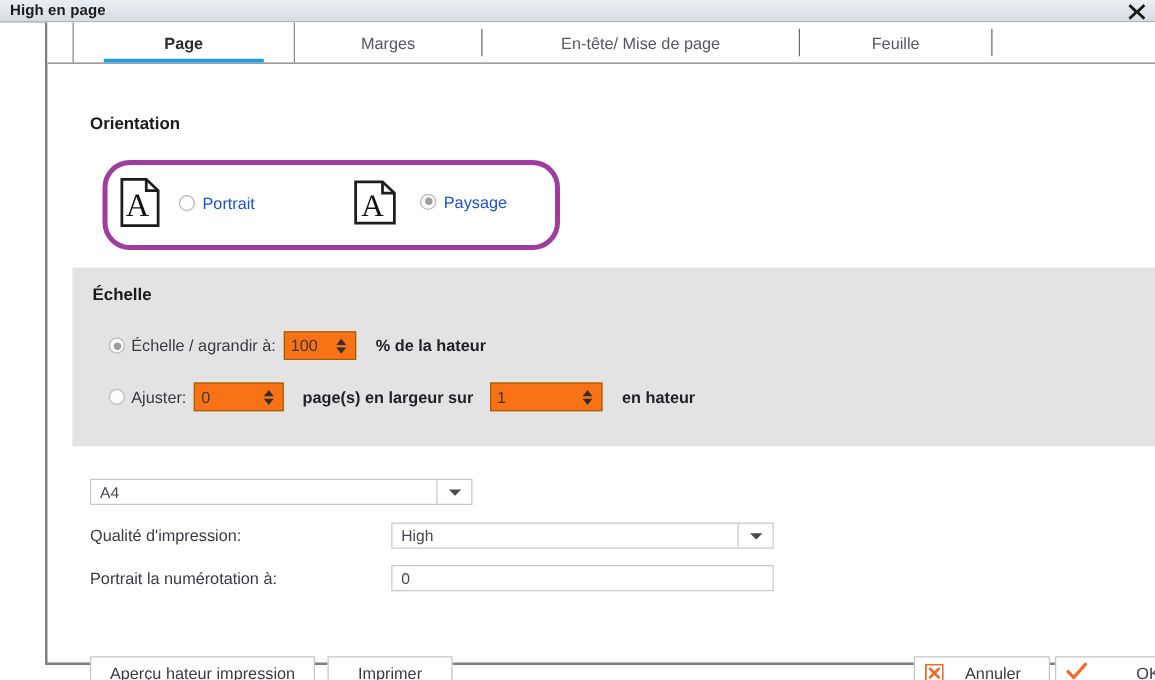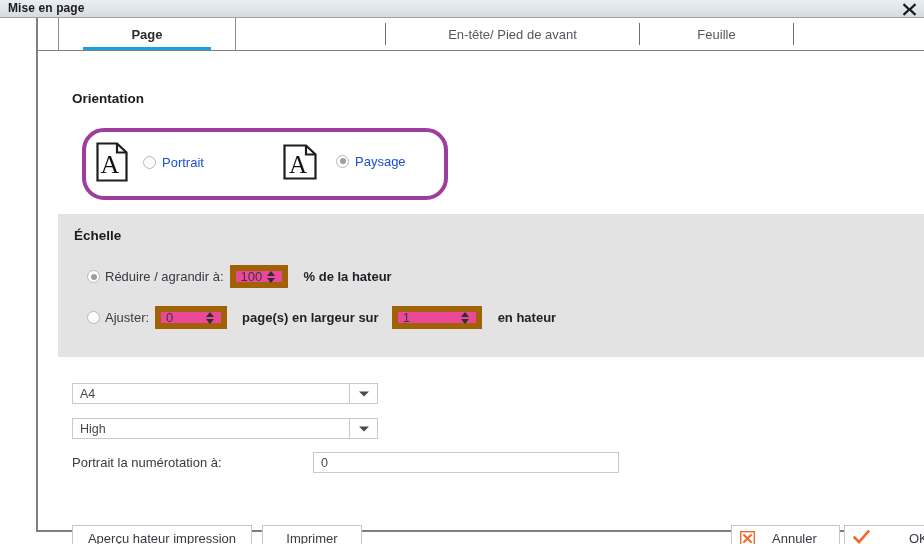--- a/index.html
+++ b/index.html
@@ -129,22 +129,22 @@
   #scale-row-2 { left: 29px; top: 92px; }
   .scale-text {
     font-size: 13px; color: #3c3843; white-space: nowrap;
   }
   .scale-text.sp { margin-left: 5px; }
   .scale-text.bold { font-weight: bold; color: #242029; }
 
   
   .spinner {
     display: inline-flex; align-items: stretch;
-    height: 23px; background: #ec4899;
-    border: 6px solid #a16207;
+    height: 23px; background: #f97316;
+    border: 1px solid #a16207;
     margin: 0 6px;
     text-align: right;
   }
   .spinner .sp-val {
     display: flex; align-items: center;
     padding-left: 5px;
     font-size: 13px; color: #3b3740;
   }
   .spinner .sp-arrows {
     display: flex; flex-direction: column;
@@ -226,38 +226,41 @@
   #btn-ok .btn-label { margin-left: 39px; }
   .btn-icon { margin-left: 8px; display: flex; align-items: center; }
   .btn-icon svg { display: block; }
 </style>
 </head>
 <body>
 
 <div id="window">
 
   <div id="titlebar">
-    <div id="title-text">Mise en page</div>
+    <div id="title-text">High en page</div>
     <div id="close-btn">
       <svg width="15" height="15" viewBox="0 0 15 15">
         <path d="M2.2 1.2 L7.5 6.2 L12.8 1.2 L14.2 3.0 L9.4 7.5 L14.2 12.0 L12.8 13.8 L7.5 8.8 L2.2 13.8 L0.8 12.0 L5.6 7.5 L0.8 3.0 Z" fill="#1a1a1a"></path>
       </svg>
     </div>
   </div>
 
   <div id="client">
 
     <div id="tabstrip">
       <div class="tab active" style="left:20px; width:178px;">
         <span>Page</span>
         <span class="tab-underline"></span>
       </div>
+      <div class="tab" style="left:199px; width:147px;">
+        <span>Marges</span>
+      </div>
       <div class="tab-sep" style="left:347px;"></div>
       <div class="tab" style="left:348px; width:253px;">
-        <span>En-tête/ Pied de avant</span>
+        <span>En-tête/ Mise de page</span>
       </div>
       <div class="tab-sep" style="left:601px;"></div>
       <div class="tab" style="left:602px; width:153px;">
         <span>Feuille</span>
       </div>
       <div class="tab-sep" style="left:755px;"></div>
     </div>
 
     <div id="orientation-label">Orientation</div>
     <div id="orientation-box"></div>
@@ -284,21 +287,21 @@
       </span>
       <span class="radio checked" style="margin-left:19px;"></span>
       <span class="radio-label">Paysage</span>
     </div>
 
     <div id="echelle-panel">
       <div id="echelle-title">Échelle</div>
 
       <div class="scale-row" id="scale-row-1">
         <span class="radio checked"></span>
-        <span class="scale-text sp">Réduire / agrandir à:</span>
+        <span class="scale-text sp">Échelle / agrandir à:</span>
         <span class="spinner" style="width:58px;">
           <span class="sp-val">100</span>
           <span class="sp-arrows">
             <span class="tri-up"></span>
             <span class="tri-down"></span>
           </span>
         </span>
         <span class="scale-text bold" style="margin-left:10px;">% de la hateur</span>
       </div>
 
@@ -326,20 +329,21 @@
 
     <div class="form-row" id="row-format">
       <span class="combo">
         <span class="combo-val">A4</span>
         <span class="combo-arrow-sep"></span>
         <span class="combo-arrow"></span>
       </span>
     </div>
 
     <div class="form-row" id="row-quality">
+      <span class="form-label">Qualité d'impression:</span>
       <span class="combo">
         <span class="combo-val">High</span>
         <span class="combo-arrow-sep"></span>
         <span class="combo-arrow"></span>
       </span>
     </div>
 
     <div class="form-row" id="row-numbering">
       <span class="form-label">Portrait la numérotation à:</span>
       <span class="textfield">

